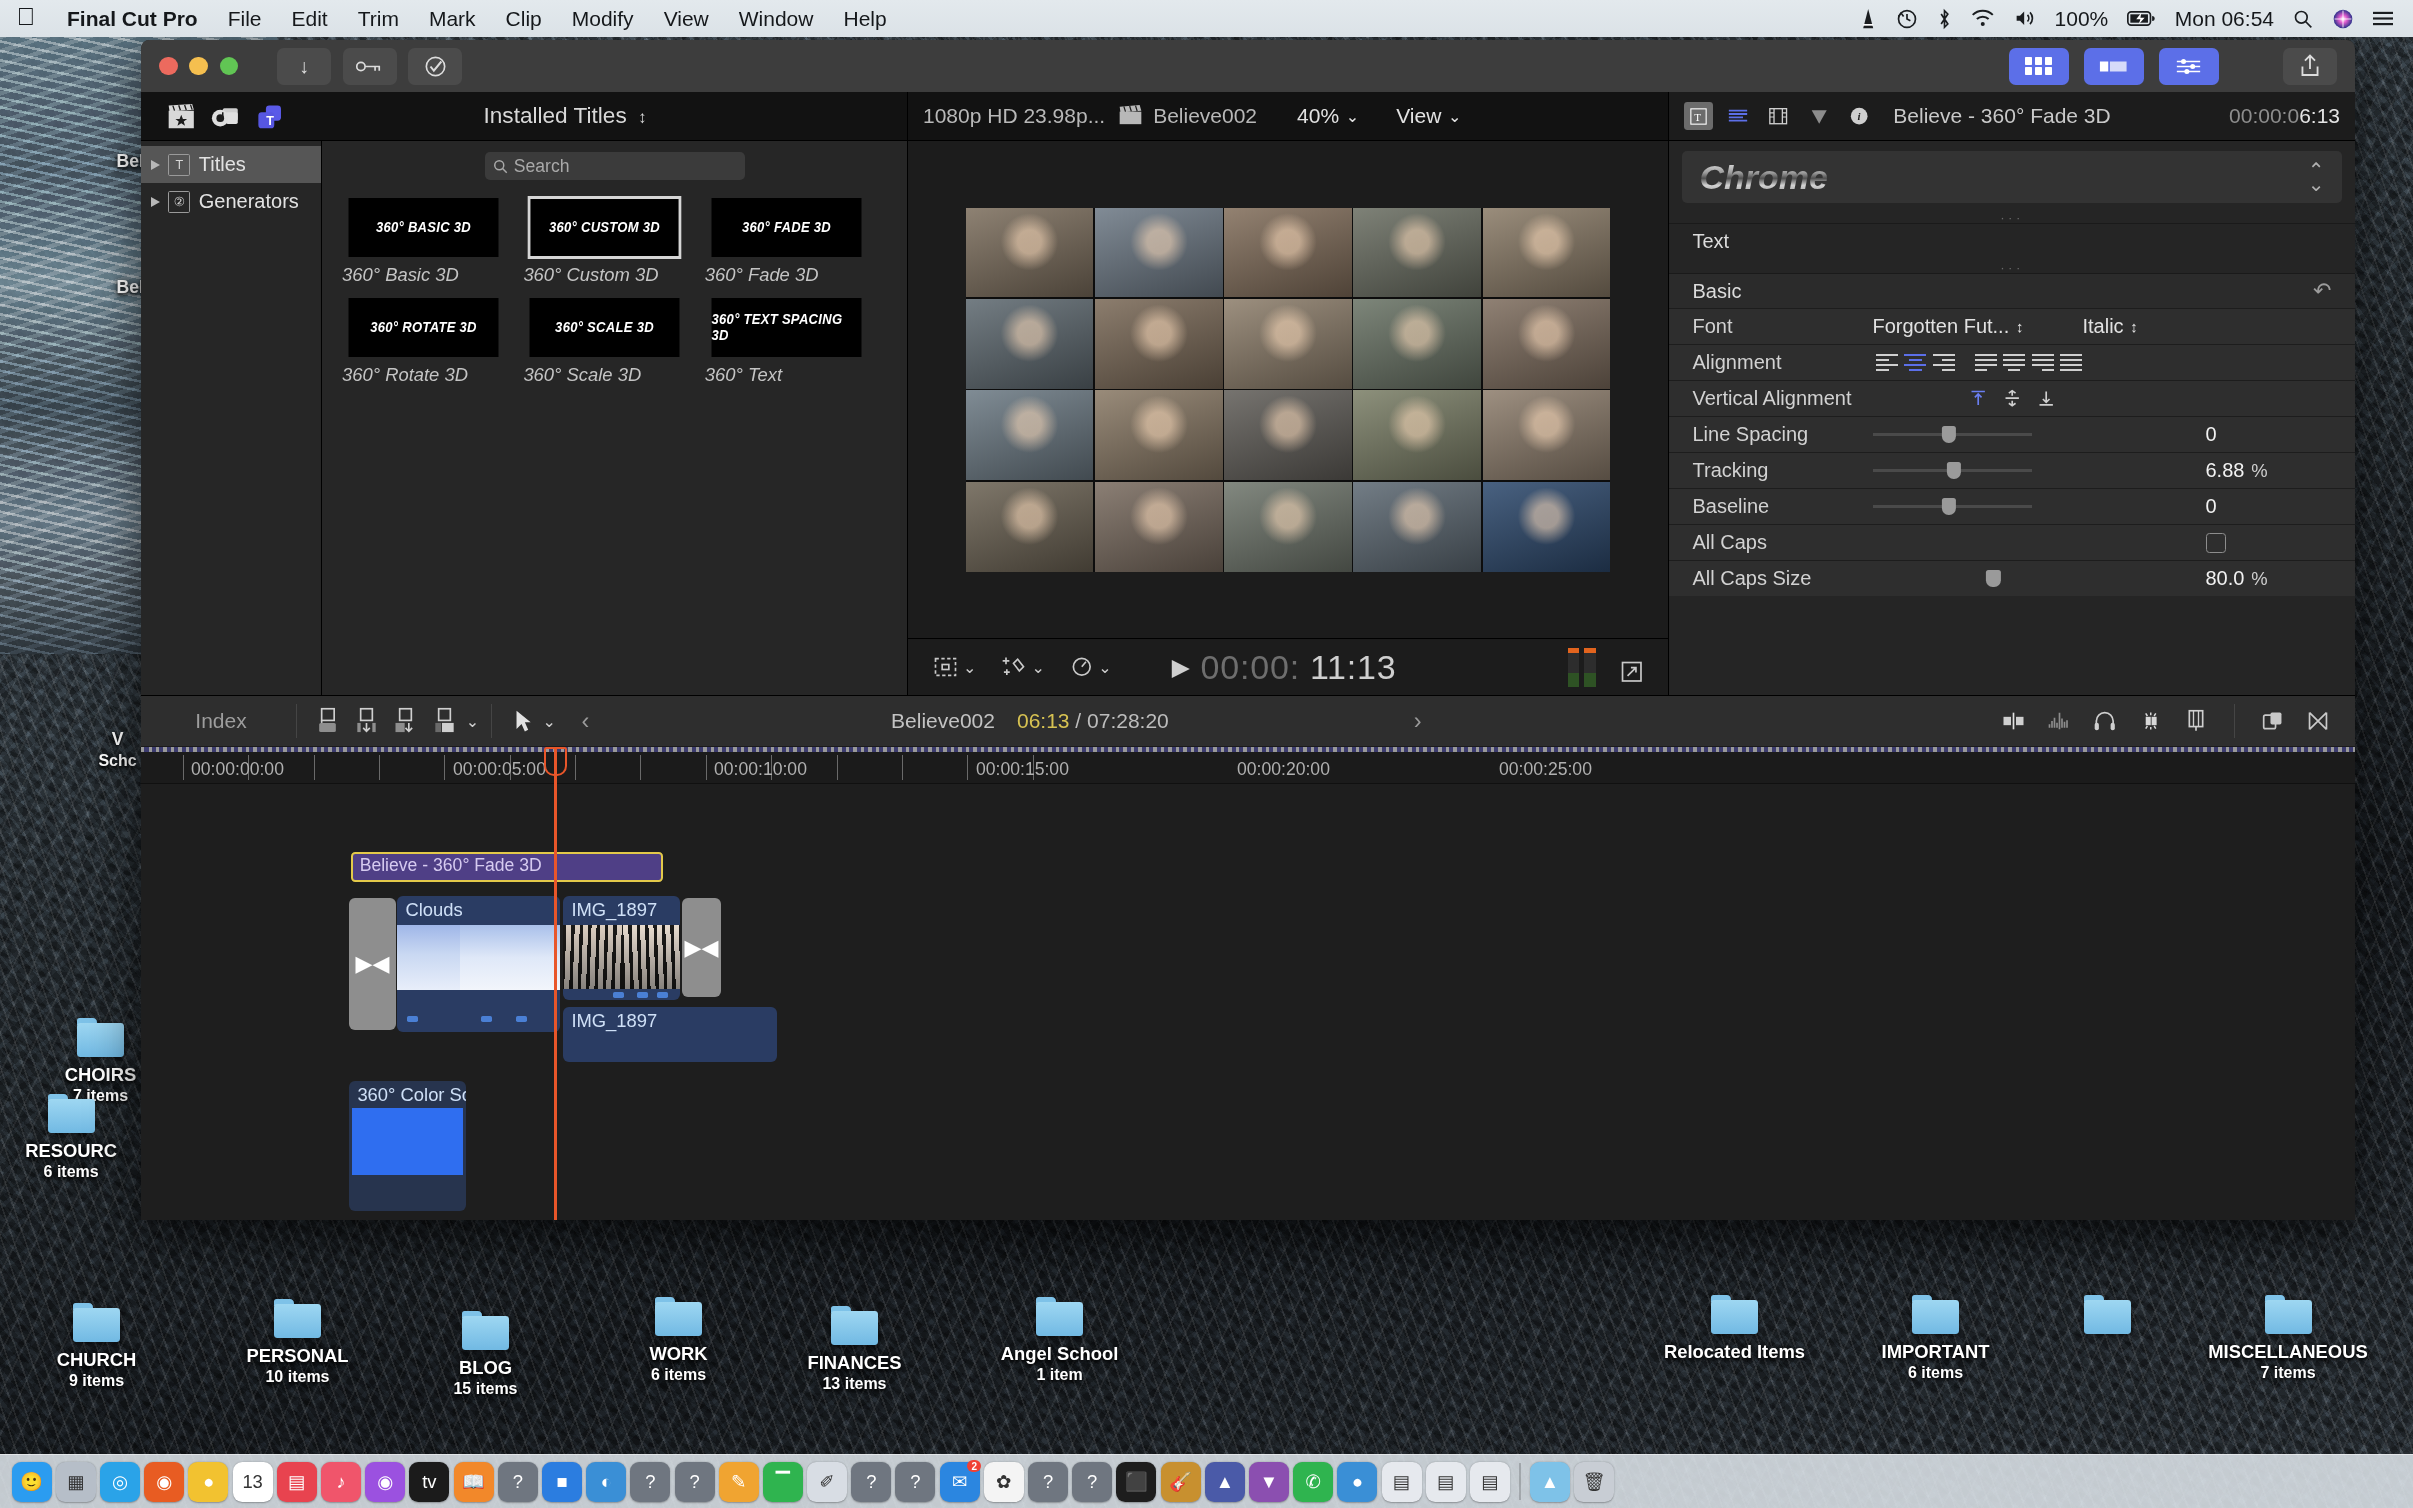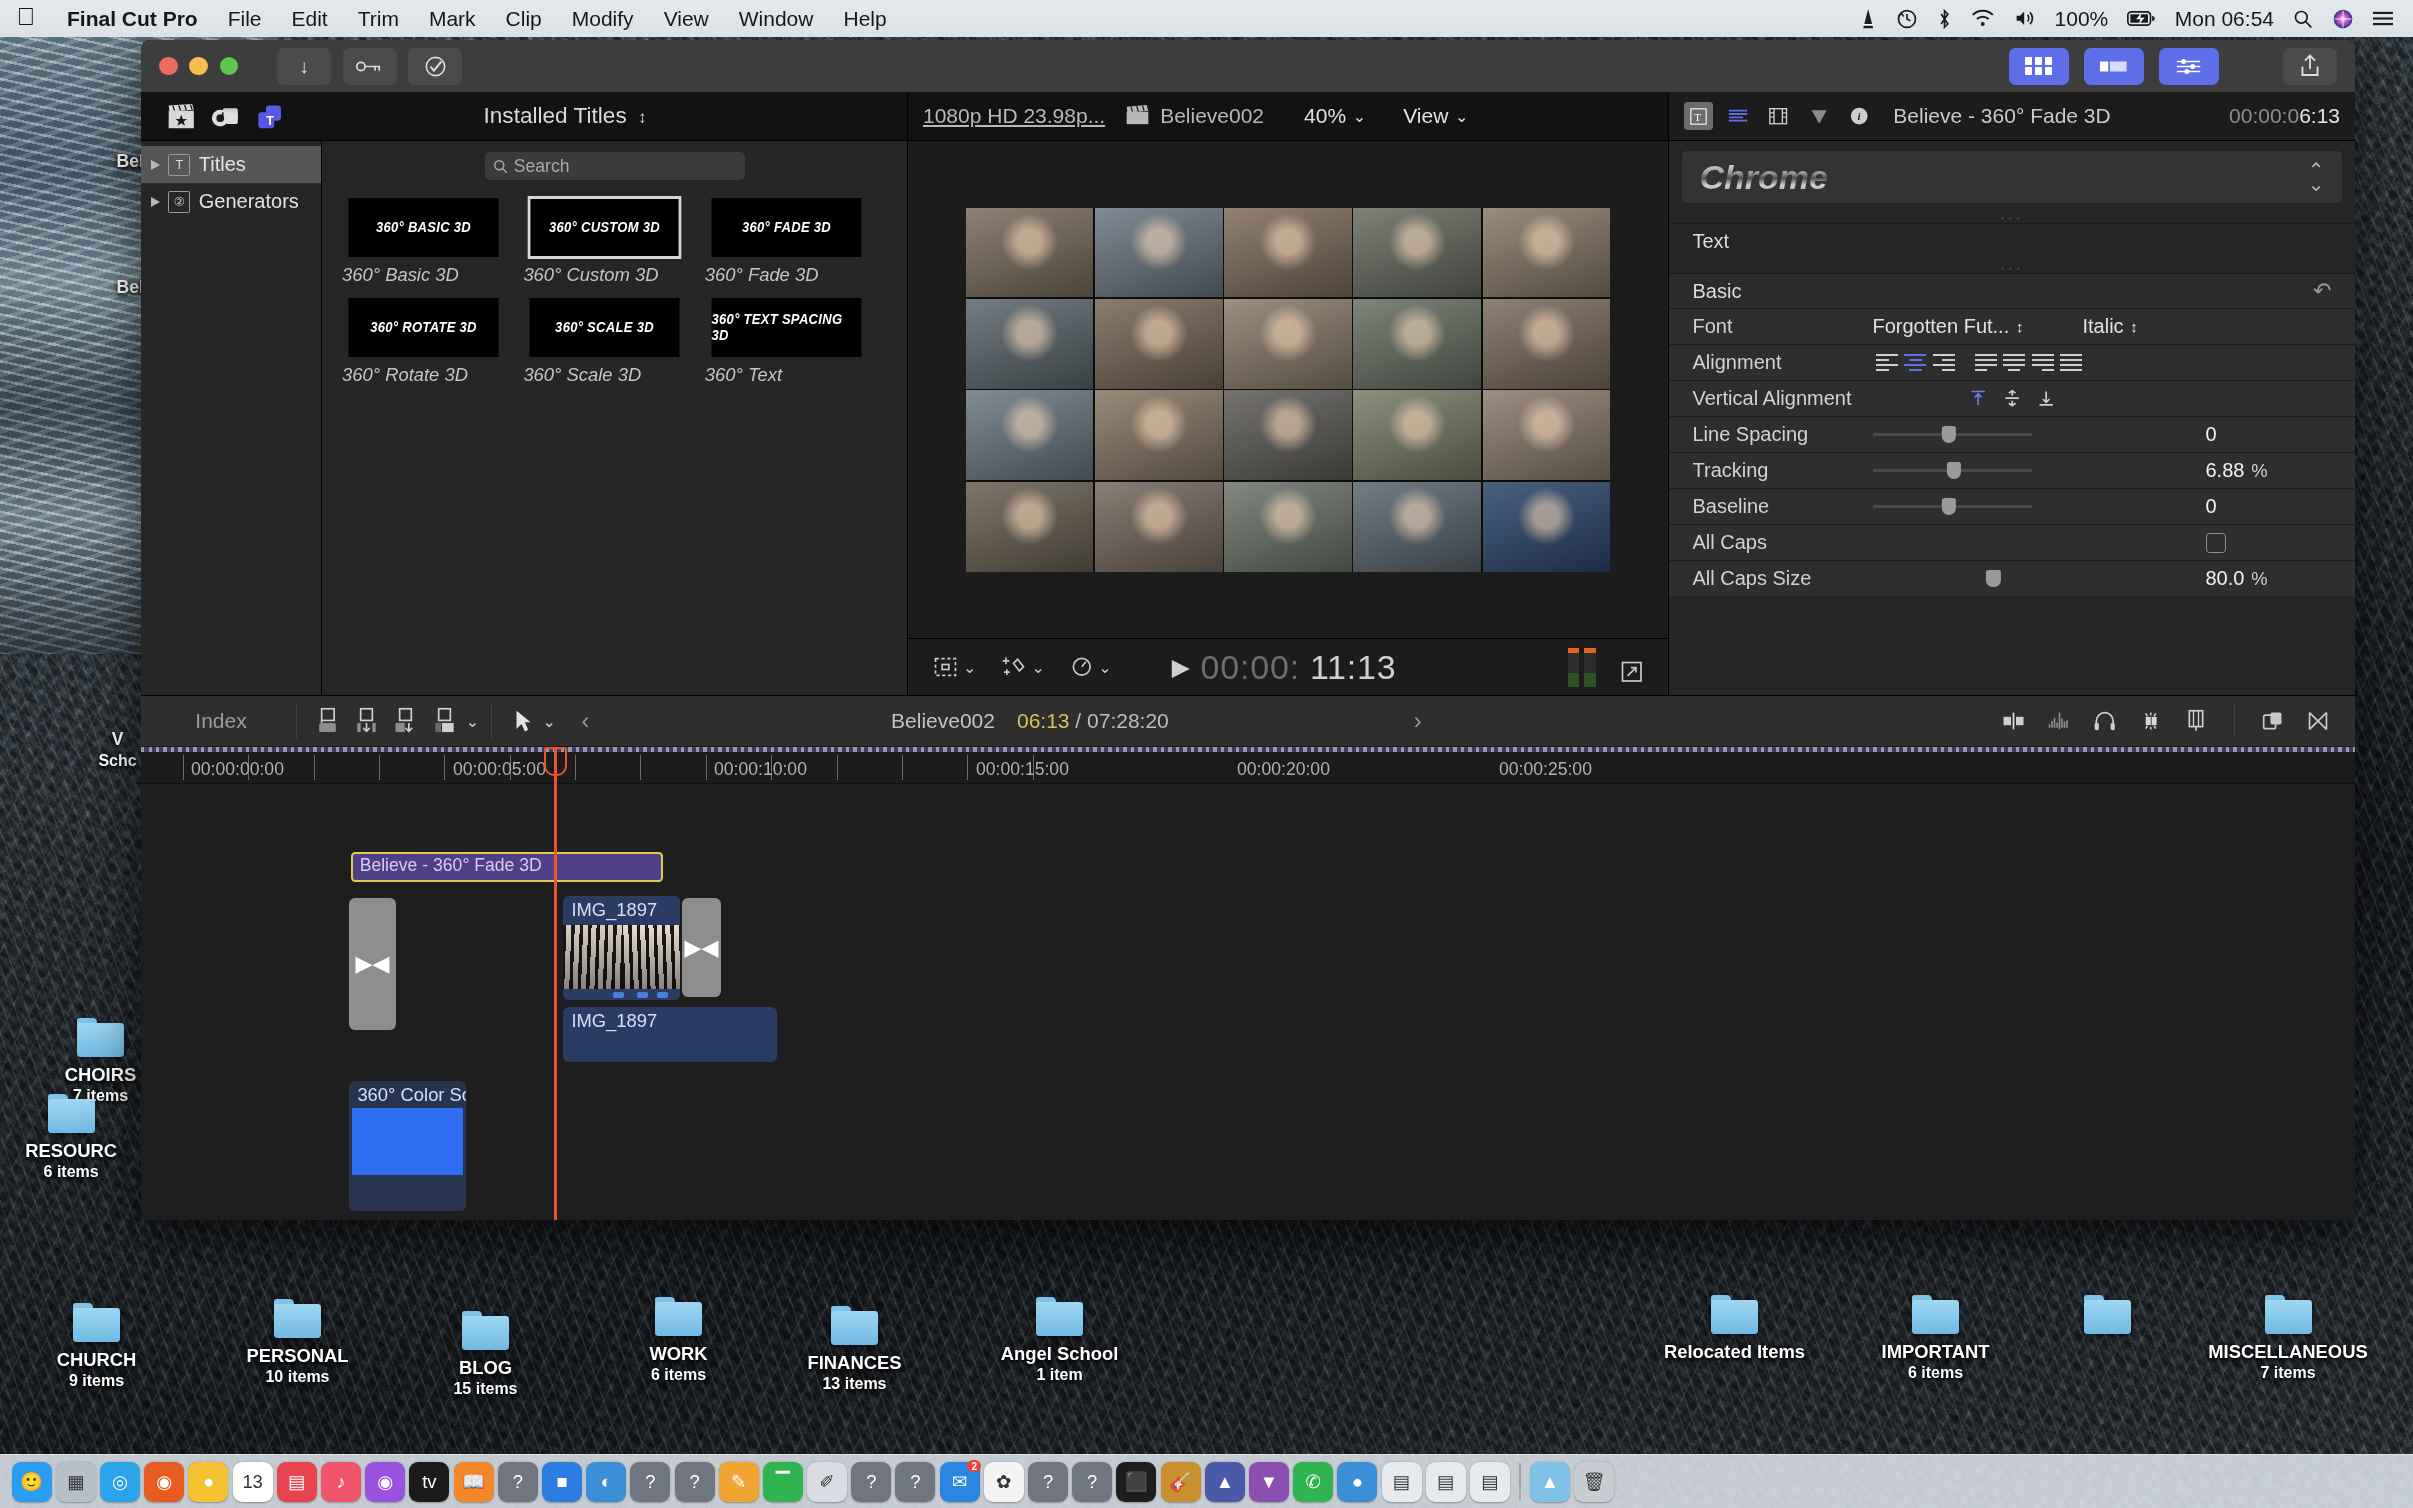--- a/index.html
+++ b/index.html
@@ -588,21 +588,21 @@
               <div class="thumb">360° TEXT SPACING 3D</div>
               <div class="cap">360° Text</div>
             </div>
           </div>
         </div>
       </div>
     </div>
 
     <div id="viewer">
       <div id="viewer-top">
-        <div class="vt" style="margin-right:20px;text-decoration:underline;">1080p HD 23.98p...</div>
+        <div class="vt" style="margin-right:13px;">1080p HD 23.98p...</div>
         <div style="margin-right:10px;">
           <svg width="25" height="22" viewBox="0 0 30 26">
               <rect x="2" y="9" width="26" height="15" fill="#b8b8b8"></rect>
               <path d="M2 3 L26 1 L28 8 L3 10 Z" fill="#b8b8b8"></path>
               <path d="M7 2.6 L9 9 M14 2.2 L16 8.6 M21 1.8 L23 8.2" stroke="#1c1c1c" stroke-width="1.5"></path>
             </svg>
         </div>
         <div class="vt" style="margin-right:40px;">Believe002</div>
         <div class="vt popup">
           <span>40%</span>
@@ -1006,20 +1006,30 @@
       <div class="rlab" style="left:1096px">00:00:20:00</div>
       <div class="rlab" style="left:1358px">00:00:25:00</div>
     </div>
 
     <div id="titleclip" class="clip" style="left:210px; top:105px; width:312px; height:30px;">
       <div class="nm" style="padding:0.8px 0 0 6.7px; font-size:17.6px;">Believe - 360° Fade 3D</div>
     </div>
 
     <div class="clip gap" style="left:208px; top:151px; width:47px; height:132px;">▶◀</div>
 
+    <div class="clip vclip" style="left:256px; top:149px; width:163px; height:136px;">
+      <div class="nm">Clouds</div>
+      <div class="thumbstrip" style="height:65px; margin-top:1.7px;">
+        <div style="flex:1;background:linear-gradient(180deg,#9fb6e8 0%,#c9d8f2 45%,#e8eefa 100%)"></div>
+        <div style="flex:1.6;background:linear-gradient(180deg,#a9c0ea 0%,#dfe8f8 50%,#f2f5fb 100%)"></div>
+      </div>
+      <div class="kmark" style="left:10px; bottom:10px;"></div>
+      <div class="kmark" style="left:84px; bottom:10px;"></div>
+      <div class="kmark" style="left:119px; bottom:10px;"></div>
+    </div>
 
     <div class="clip vclip" style="left:422px; top:149px; width:117px; height:104px;">
       <div class="nm">IMG_1897</div>
       <div class="thumbstrip" style="height:64px; margin-top:1.7px;">
         <div style="flex:1;background:repeating-linear-gradient(92deg,#1c1c1c 0 3.4px,#e8e8e8 3.4px 8.4px),linear-gradient(180deg,rgba(230,200,170,.5),rgba(40,30,20,.5));background-blend-mode:multiply;"></div>
         <div style="flex:1;background:repeating-linear-gradient(88deg,#1c1c1c 0 3.4px,#f0f0f0 3.4px 8.4px),linear-gradient(180deg,rgba(240,210,180,.45),rgba(50,40,30,.55));background-blend-mode:multiply;"></div>
       </div>
       <div class="kmark" style="left:50px; bottom:2.5px;"></div>
       <div class="kmark" style="left:74px; bottom:2.5px;"></div>
       <div class="kmark" style="left:94px; bottom:2.5px;"></div>

